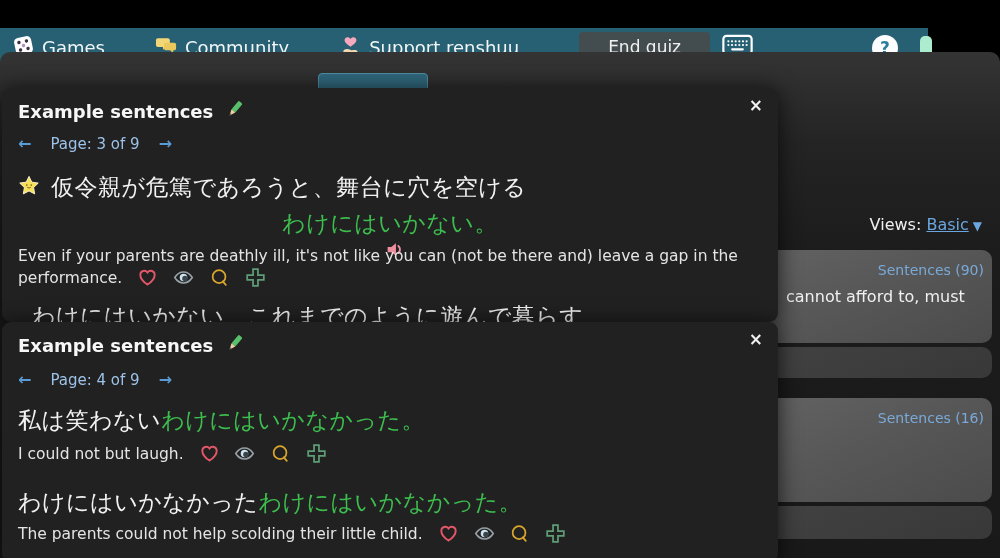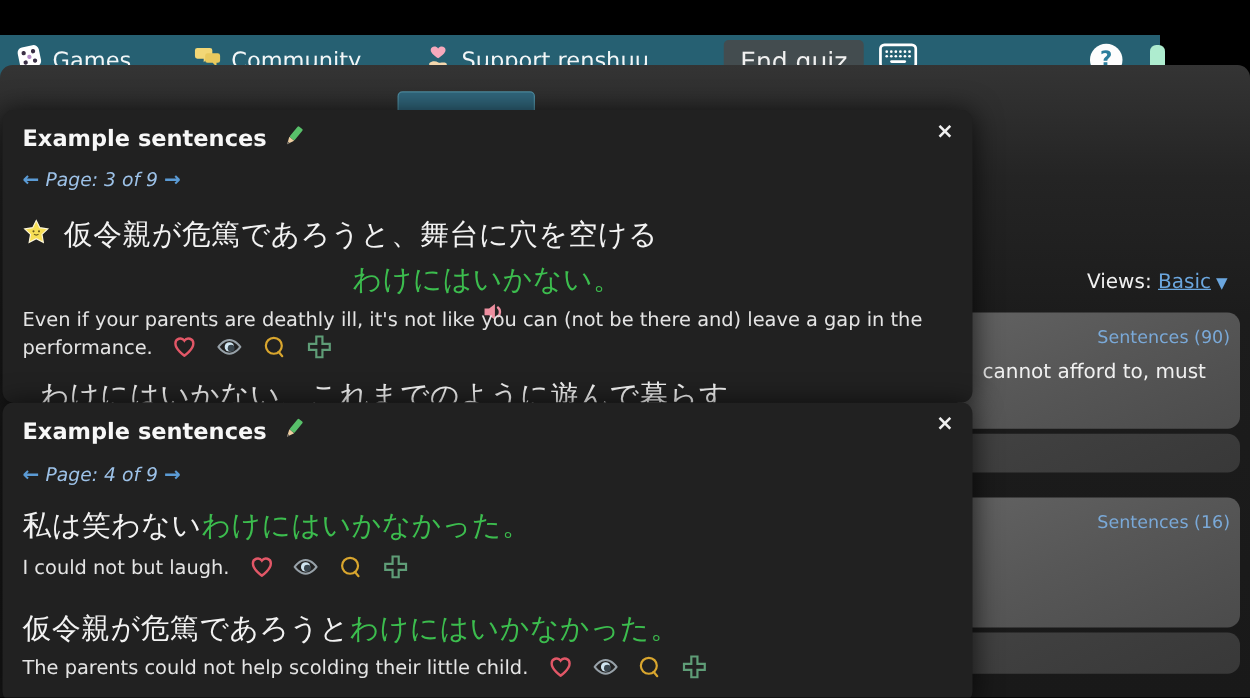--- a/index.html
+++ b/index.html
@@ -14,21 +14,21 @@
     position:absolute; top:0; left:0; width:928px; height:42px;
     background:#266072; display:flex; align-items:flex-start; padding-top:4px;
     color:#eef4f6;
     margin-top:28px;
   }
   .nav-item { display:flex; align-items:center; gap:7px; font-size:18px; margin-left:8px; cursor:pointer; padding:2px 4px; }
   .nav-item + .nav-item { margin-left:42px;justify-content:flex-end; }
   .nav-label { color:#f2f6f7; }
   .endquiz-btn {
     margin-left:56px; margin-top:0px; background:#434c4f; color:#f0f0f0;
-    border:none; border-radius:4px; font-size:20px; padding:5px 13px; cursor:pointer;
+    border:none; border-radius:4px; font-size:17px; padding:5px 29px; cursor:pointer;
     font-family:inherit;
   }
   .kbd-wrap { margin-left:12px; margin-top:2px; cursor:pointer; }
   .help-circle {
     position:absolute; right:30px; top:7px; width:26px; height:26px; border-radius:50%;
     background:#fdfdfd; color:#2a7d9c; font-weight:bold; font-size:17px;
     display:flex; align-items:center; justify-content:center; cursor:pointer;
   }
   .mint-partial {
     position:absolute; right:-4px; top:8px; width:12px; height:30px;
@@ -71,21 +71,21 @@
     color:#f7f7f7; display:flex; align-items:center; gap:12px;
   }
   .modal-close {
     position:absolute; top:9px; right:15px; font-size:17px; font-weight:bold;
     color:#f0f0f0; cursor:pointer; line-height:1;
   }
   .page-nav { position:absolute; left:16px; font-size:15px; color:#9dc2e8; }
   .modal-1 .page-nav { top:46px; }
   .modal-2 .page-nav { top:48px; }
   .page-arrow { color:#5b9bd5; font-weight:bold; cursor:pointer; font-size:16px; }
-  .page-label { margin:0 5px;font-style:italic; }
+  .page-label { margin:0 19px; }
   .jp { font-size:23px; color:#f2f2f2; letter-spacing:0.5px; }
   .jp .hl { color:#3cbd4e; }
   .en { font-size:15.5px; color:#e4e4e4; line-height:21px; }
   .icon-inline { display:inline-block; vertical-align:-5px; margin-left:10px; cursor:pointer; }
   .s-block { position:absolute; left:16px; right:16px; }
   .m1-s1-l1 { top:84px; display:flex; align-items:center; gap:11px; }
   .m1-s1-l2 { top:120px; display:flex; align-items:center;flex-direction:column; }
   .m1-en { top:158px; }
   .m1-s2 { top:213px; left:30px; white-space:nowrap; }
   .m2-s1-jp { top:83px; }
@@ -253,21 +253,21 @@
     <span class="icon-inline"><svg viewBox="0 0 24 24" width="21" height="21" fill="none" stroke="#d9a62e" stroke-width="2">
           <circle cx="11.5" cy="11" r="7.3"></circle>
           <path d="M15.8 16.5l3.4 4" stroke-linecap="round"></path>
         </svg></span>
     <span class="icon-inline"><svg viewBox="0 0 24 24" width="21" height="21">
           <path d="M9.2 2.5h5.6v6.7h6.7v5.6h-6.7v6.7H9.2v-6.7H2.5V9.2h6.7z" fill="none" stroke="#5f9d77" stroke-width="2"></path>
         </svg></span>
   </div>
 
   <div class="s-block m2-s2-jp jp">
-    <span>仮令親が危篤であろうと</span><span class="hl">わけにはいかなかった。</span>
+    <span>わけにはいかなかった</span><span class="hl">わけにはいかなかった。</span>
   </div>
   <div class="s-block m2-s2-en en">
     <span>The parents could not help scolding their little child.</span>
     <span class="icon-inline"><svg viewBox="0 0 24 24" width="21" height="21" fill="none" stroke="#e25767" stroke-width="2.2">
           <path d="M12 20s-8.2-5.4-8.2-11A4.5 4.5 0 0112 6.3 4.5 4.5 0 0120.2 9c0 5.6-8.2 11-8.2 11z"></path>
         </svg></span>
     <span class="icon-inline"><svg viewBox="0 0 24 24" width="21" height="21">
           <path d="M2 12s4-6.3 10-6.3S22 12 22 12s-4 6.3-10 6.3S2 12 2 12z" fill="none" stroke="#97a1a8" stroke-width="1.8"></path>
           <circle cx="12" cy="12" r="4.3" fill="#cfe4f0"></circle>
           <circle cx="13.6" cy="13.2" r="3.1" fill="#39454d"></circle>

